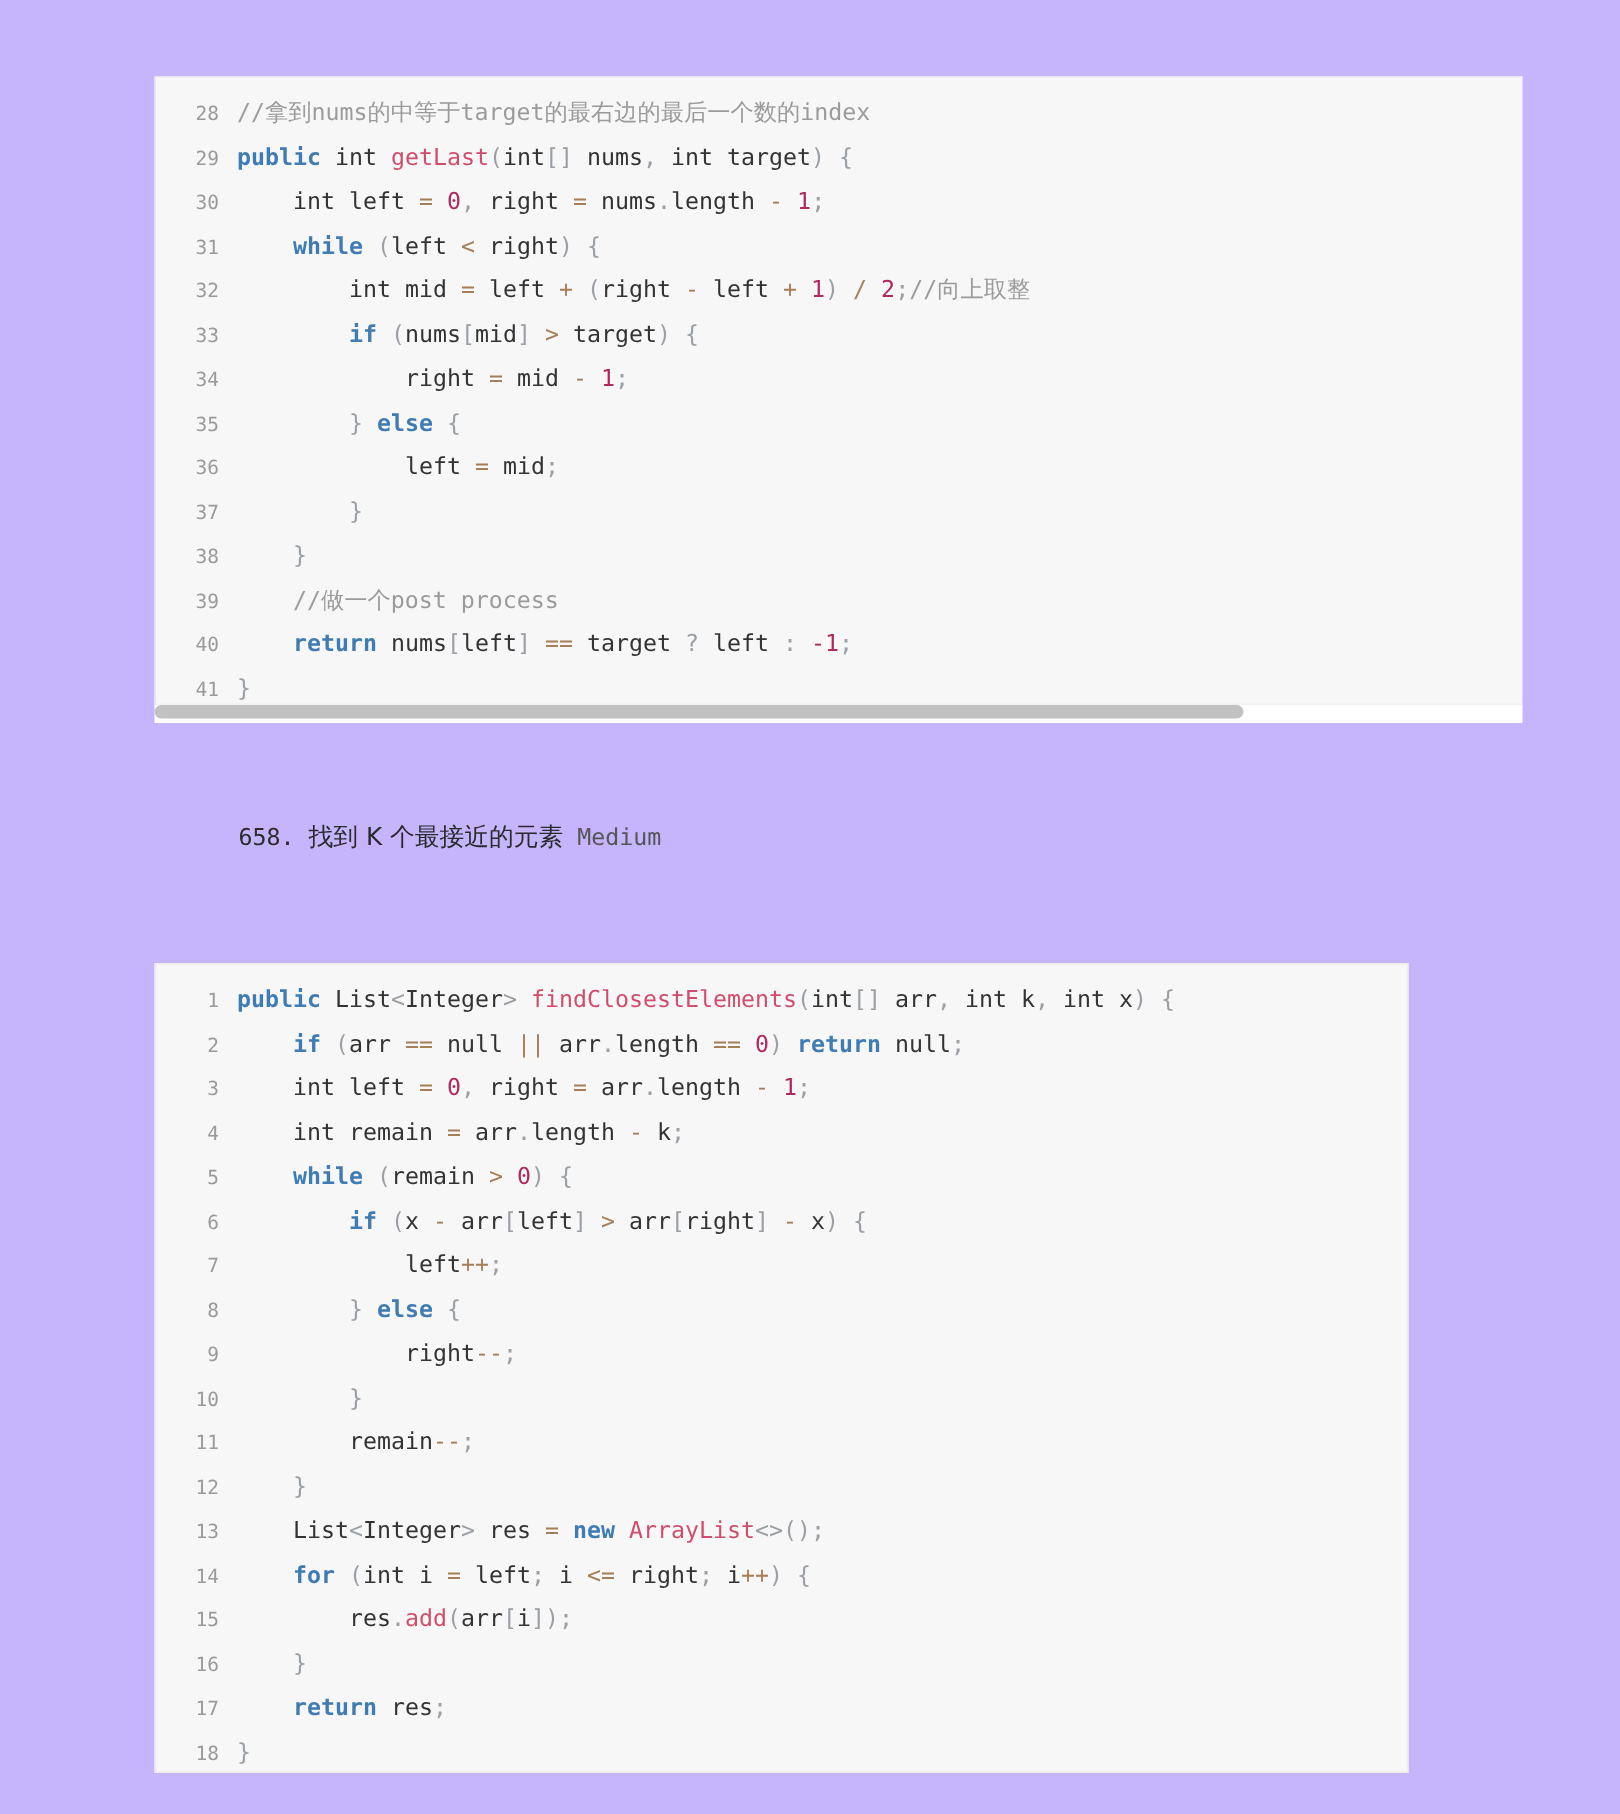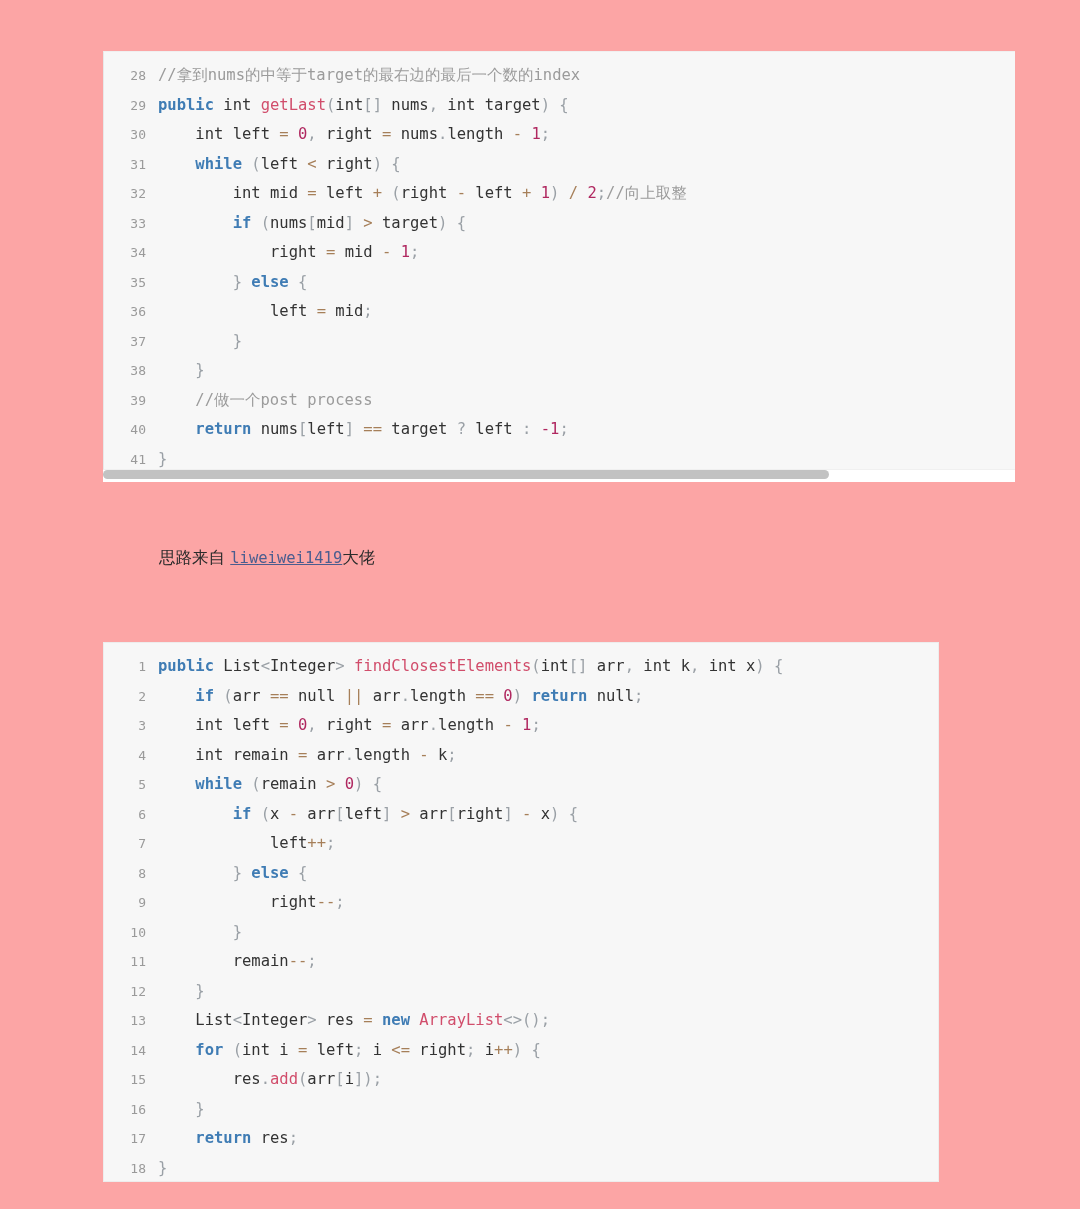--- a/index.html
+++ b/index.html
@@ -12,21 +12,21 @@
     height: 1209px;
     font-family: "Liberation Serif", "DejaVu Serif", serif;
     -webkit-font-smoothing: antialiased;
   }
 
   .page {
     position: relative;
     width: 1080px;
     height: 1209px;
     overflow: hidden;
-    background: #fca5a5;
+    background: #c4b5fd;
   }
 
   
   .code-block {
     position: absolute;
     background: #f7f7f7;
     border: 1px solid #ececec;
     box-sizing: border-box;
     overflow: hidden;
   }
@@ -142,20 +142,23 @@
 <div class="page">
 
   <div class="code-block block-1">
     <code class="code-lines"><span class="code-line"><span class="ln">28</span><span class="code-text"><span class="t-com">//拿到nums的中等于target的最右边的最后一个数的index</span></span></span><span class="code-line"><span class="ln">29</span><span class="code-text"><span class="t-kw">public</span><span class="t-pl"> int </span><span class="t-fn">getLast</span><span class="t-pn">(</span><span class="t-pl">int</span><span class="t-pn">[] </span><span class="t-pl">nums</span><span class="t-pn">,</span><span class="t-pl"> int target</span><span class="t-pn">) {</span></span></span><span class="code-line"><span class="ln">30</span><span class="code-text"><span class="t-pl">    int left </span><span class="t-op">=</span><span class="t-pl"> </span><span class="t-num">0</span><span class="t-pn">,</span><span class="t-pl"> right </span><span class="t-op">=</span><span class="t-pl"> nums</span><span class="t-pn">.</span><span class="t-pl">length </span><span class="t-op">-</span><span class="t-pl"> </span><span class="t-num">1</span><span class="t-pn">;</span></span></span><span class="code-line"><span class="ln">31</span><span class="code-text"><span class="t-pl">    </span><span class="t-kw">while</span><span class="t-pn"> (</span><span class="t-pl">left </span><span class="t-op">&lt;</span><span class="t-pl"> right</span><span class="t-pn">) {</span></span></span><span class="code-line"><span class="ln">32</span><span class="code-text"><span class="t-pl">        int mid </span><span class="t-op">=</span><span class="t-pl"> left </span><span class="t-op">+</span><span class="t-pn"> (</span><span class="t-pl">right </span><span class="t-op">-</span><span class="t-pl"> left </span><span class="t-op">+</span><span class="t-pl"> </span><span class="t-num">1</span><span class="t-pn">) </span><span class="t-op">/</span><span class="t-pl"> </span><span class="t-num">2</span><span class="t-pn">;</span><span class="t-com">//向上取整</span></span></span><span class="code-line"><span class="ln">33</span><span class="code-text"><span class="t-pl">        </span><span class="t-kw">if</span><span class="t-pn"> (</span><span class="t-pl">nums</span><span class="t-pn">[</span><span class="t-pl">mid</span><span class="t-pn">] </span><span class="t-op">&gt;</span><span class="t-pl"> target</span><span class="t-pn">) {</span></span></span><span class="code-line"><span class="ln">34</span><span class="code-text"><span class="t-pl">            right </span><span class="t-op">=</span><span class="t-pl"> mid </span><span class="t-op">-</span><span class="t-pl"> </span><span class="t-num">1</span><span class="t-pn">;</span></span></span><span class="code-line"><span class="ln">35</span><span class="code-text"><span class="t-pn">        } </span><span class="t-kw">else</span><span class="t-pn"> {</span></span></span><span class="code-line"><span class="ln">36</span><span class="code-text"><span class="t-pl">            left </span><span class="t-op">=</span><span class="t-pl"> mid</span><span class="t-pn">;</span></span></span><span class="code-line"><span class="ln">37</span><span class="code-text"><span class="t-pn">        }</span></span></span><span class="code-line"><span class="ln">38</span><span class="code-text"><span class="t-pn">    }</span></span></span><span class="code-line"><span class="ln">39</span><span class="code-text"><span class="t-pl">    </span><span class="t-com">//做一个post process</span></span></span><span class="code-line"><span class="ln">40</span><span class="code-text"><span class="t-pl">    </span><span class="t-kw">return</span><span class="t-pl"> nums</span><span class="t-pn">[</span><span class="t-pl">left</span><span class="t-pn">] </span><span class="t-op">==</span><span class="t-pl"> target </span><span class="t-pn">?</span><span class="t-pl"> left </span><span class="t-pn">:</span><span class="t-pl"> </span><span class="t-num">-1</span><span class="t-pn">;</span></span></span><span class="code-line"><span class="ln">41</span><span class="code-text"><span class="t-pn">}</span></span></span></code>
   </div>
   <div class="hscroll-track"></div>
   <div class="hscroll-thumb"></div>
 
   <div class="prose">
     <div class="prose-line">
+      <span>658.</span><span>&nbsp;</span><span class="cjk">找到 K 个最接近的元素</span><span>&nbsp;</span><span class="tag">Medium</span>
+    </div>
+    <div class="prose-line">
       <span class="cjk">思路来自 </span><a class="prose-link" href="#">liweiwei1419</a><span class="cjk">大佬</span>
     </div>
     <div class="prose-line strong">
       <span class="cjk">方法1：双指针</span>
     </div>
   </div>
 
   <div class="code-block block-2">
     <code class="code-lines"><span class="code-line"><span class="ln">1</span><span class="code-text"><span class="t-kw">public</span><span class="t-pl"> List</span><span class="t-pn">&lt;</span><span class="t-pl">Integer</span><span class="t-pn">&gt; </span><span class="t-fn">findClosestElements</span><span class="t-pn">(</span><span class="t-pl">int</span><span class="t-pn">[] </span><span class="t-pl">arr</span><span class="t-pn">,</span><span class="t-pl"> int k</span><span class="t-pn">,</span><span class="t-pl"> int x</span><span class="t-pn">) {</span></span></span><span class="code-line"><span class="ln">2</span><span class="code-text"><span class="t-pl">    </span><span class="t-kw">if</span><span class="t-pn"> (</span><span class="t-pl">arr </span><span class="t-op">==</span><span class="t-pl"> null </span><span class="t-op">||</span><span class="t-pl"> arr</span><span class="t-pn">.</span><span class="t-pl">length </span><span class="t-op">==</span><span class="t-pl"> </span><span class="t-num">0</span><span class="t-pn">) </span><span class="t-kw">return</span><span class="t-pl"> null</span><span class="t-pn">;</span></span></span><span class="code-line"><span class="ln">3</span><span class="code-text"><span class="t-pl">    int left </span><span class="t-op">=</span><span class="t-pl"> </span><span class="t-num">0</span><span class="t-pn">,</span><span class="t-pl"> right </span><span class="t-op">=</span><span class="t-pl"> arr</span><span class="t-pn">.</span><span class="t-pl">length </span><span class="t-op">-</span><span class="t-pl"> </span><span class="t-num">1</span><span class="t-pn">;</span></span></span><span class="code-line"><span class="ln">4</span><span class="code-text"><span class="t-pl">    int remain </span><span class="t-op">=</span><span class="t-pl"> arr</span><span class="t-pn">.</span><span class="t-pl">length </span><span class="t-op">-</span><span class="t-pl"> k</span><span class="t-pn">;</span></span></span><span class="code-line"><span class="ln">5</span><span class="code-text"><span class="t-pl">    </span><span class="t-kw">while</span><span class="t-pn"> (</span><span class="t-pl">remain </span><span class="t-op">&gt;</span><span class="t-pl"> </span><span class="t-num">0</span><span class="t-pn">) {</span></span></span><span class="code-line"><span class="ln">6</span><span class="code-text"><span class="t-pl">        </span><span class="t-kw">if</span><span class="t-pn"> (</span><span class="t-pl">x </span><span class="t-op">-</span><span class="t-pl"> arr</span><span class="t-pn">[</span><span class="t-pl">left</span><span class="t-pn">] </span><span class="t-op">&gt;</span><span class="t-pl"> arr</span><span class="t-pn">[</span><span class="t-pl">right</span><span class="t-pn">] </span><span class="t-op">-</span><span class="t-pl"> x</span><span class="t-pn">) {</span></span></span><span class="code-line"><span class="ln">7</span><span class="code-text"><span class="t-pl">            left</span><span class="t-op">++</span><span class="t-pn">;</span></span></span><span class="code-line"><span class="ln">8</span><span class="code-text"><span class="t-pn">        } </span><span class="t-kw">else</span><span class="t-pn"> {</span></span></span><span class="code-line"><span class="ln">9</span><span class="code-text"><span class="t-pl">            right</span><span class="t-op">--</span><span class="t-pn">;</span></span></span><span class="code-line"><span class="ln">10</span><span class="code-text"><span class="t-pn">        }</span></span></span><span class="code-line"><span class="ln">11</span><span class="code-text"><span class="t-pl">        remain</span><span class="t-op">--</span><span class="t-pn">;</span></span></span><span class="code-line"><span class="ln">12</span><span class="code-text"><span class="t-pn">    }</span></span></span><span class="code-line"><span class="ln">13</span><span class="code-text"><span class="t-pl">    List</span><span class="t-pn">&lt;</span><span class="t-pl">Integer</span><span class="t-pn">&gt; </span><span class="t-pl">res </span><span class="t-op">=</span><span class="t-pl"> </span><span class="t-kw">new</span><span class="t-pl"> </span><span class="t-fn">ArrayList</span><span class="t-pn">&lt;&gt;();</span></span></span><span class="code-line"><span class="ln">14</span><span class="code-text"><span class="t-pl">    </span><span class="t-kw">for</span><span class="t-pn"> (</span><span class="t-pl">int i </span><span class="t-op">=</span><span class="t-pl"> left</span><span class="t-pn">;</span><span class="t-pl"> i </span><span class="t-op">&lt;=</span><span class="t-pl"> right</span><span class="t-pn">;</span><span class="t-pl"> i</span><span class="t-op">++</span><span class="t-pn">) {</span></span></span><span class="code-line"><span class="ln">15</span><span class="code-text"><span class="t-pl">        res</span><span class="t-pn">.</span><span class="t-fn">add</span><span class="t-pn">(</span><span class="t-pl">arr</span><span class="t-pn">[</span><span class="t-pl">i</span><span class="t-pn">]);</span></span></span><span class="code-line"><span class="ln">16</span><span class="code-text"><span class="t-pn">    }</span></span></span><span class="code-line"><span class="ln">17</span><span class="code-text"><span class="t-pl">    </span><span class="t-kw">return</span><span class="t-pl"> res</span><span class="t-pn">;</span></span></span><span class="code-line"><span class="ln">18</span><span class="code-text"><span class="t-pn">}</span></span></span></code>
   </div>

